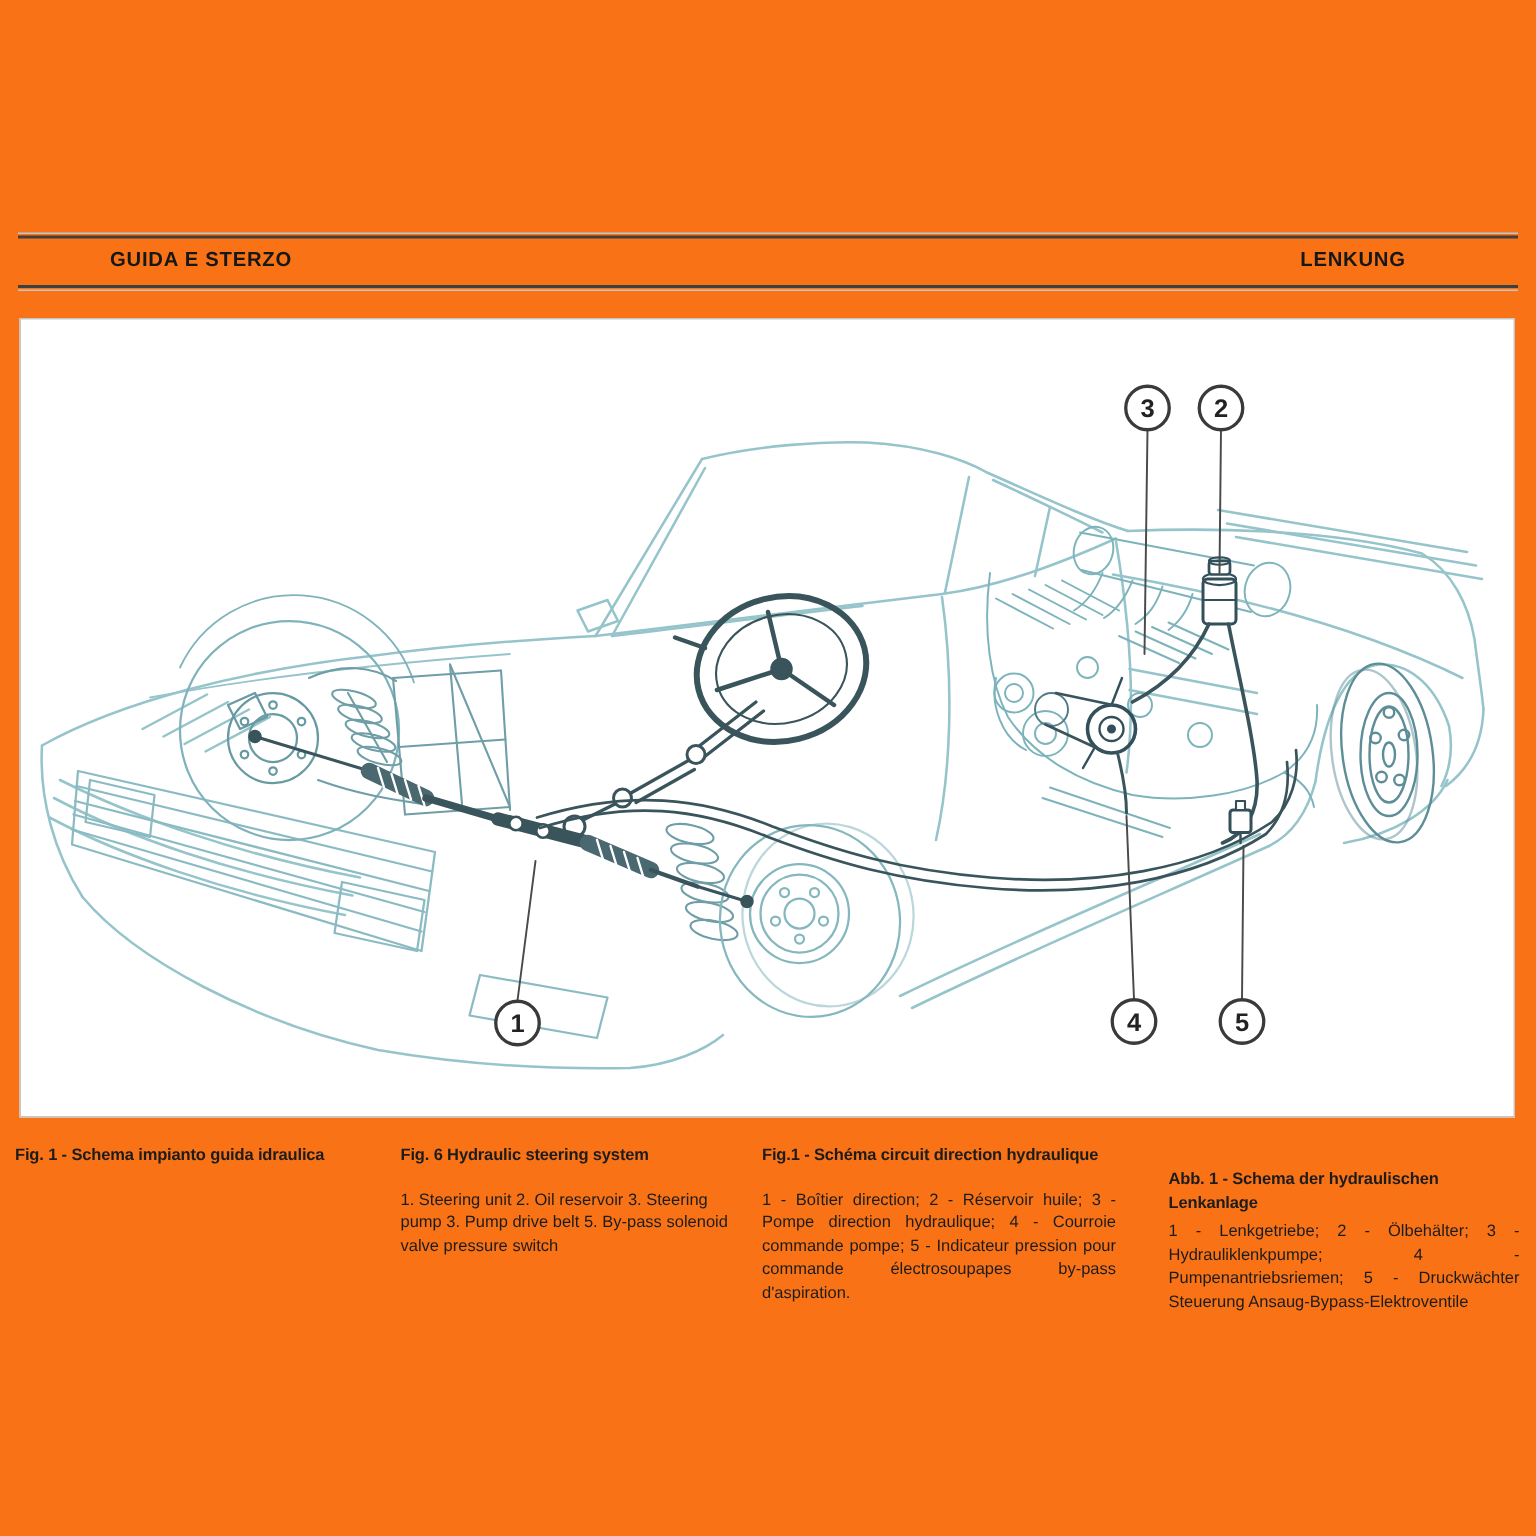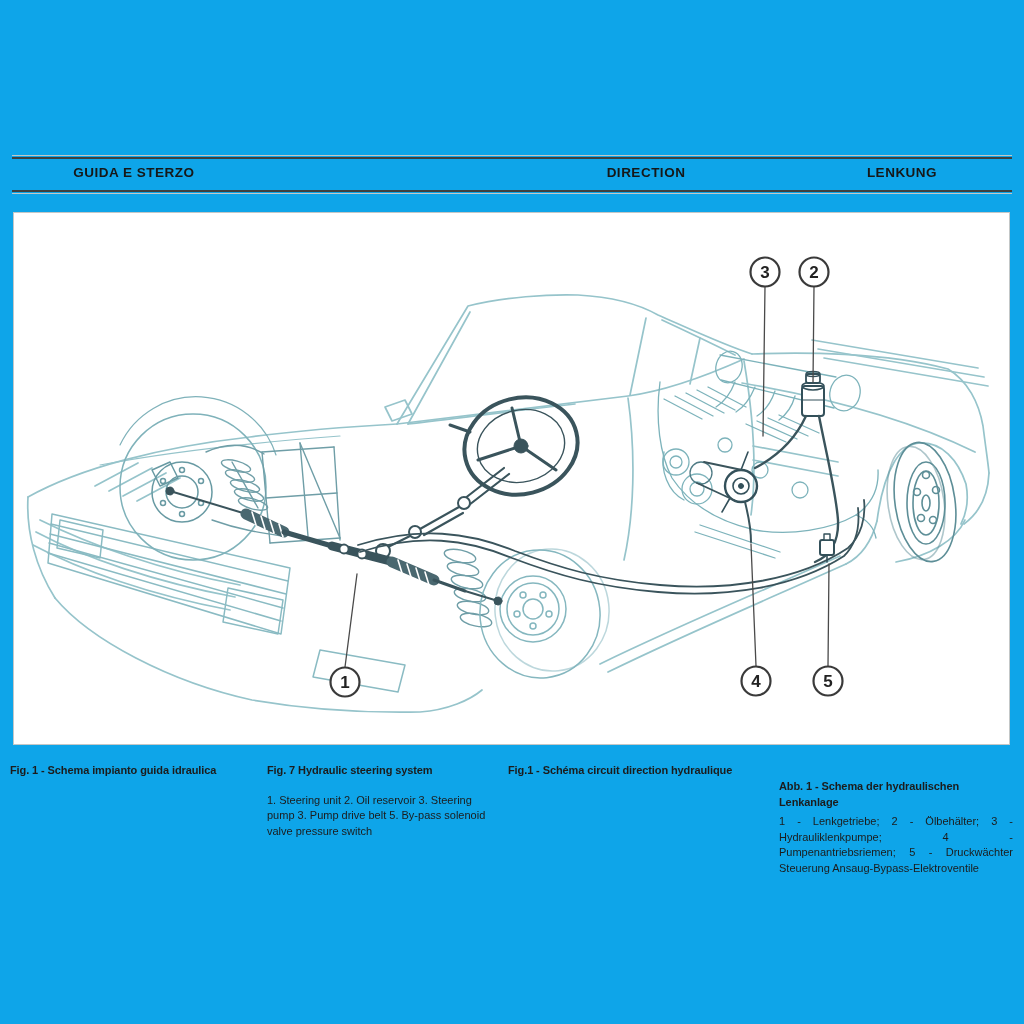--- a/index.html
+++ b/index.html
@@ -1,17 +1,17 @@
 <!DOCTYPE html>
 <html><head>
 <meta charset="utf-8">
 <style>
   html,body{margin:0;padding:0;background:#e8e8e8;}
   .page{
-    position:relative;width:1024px;height:1024px;background:#0ea5e9;
+    position:relative;width:1024px;height:1024px;background:#f97316;
     font-family:"Liberation Sans", sans-serif;color:#1c1c1c;overflow:hidden;
   }
   
   .rule{position:absolute;left:12px;width:1000px;}
   .rule-top-light{top:155px;height:1px;background:#c2c6c6;}
   .rule-top{top:157px;height:2px;background:#3d4040;}
   .rule-bot{top:190px;height:2px;background:#3d4040;}
   .rule-bot-light{top:193px;height:1px;background:#c2c6c6;}
   
   .hdr{position:absolute;top:165px;height:20px;width:256px;
@@ -36,21 +36,20 @@
 <body>
 
 <div class="page">
 
   <div class="rule rule-top-light"></div>
   <div class="rule rule-top"></div>
   <div class="rule rule-bot"></div>
   <div class="rule rule-bot-light"></div>
 
   <div class="hdr c1">GUIDA E STERZO</div>
-  <div class="hdr c3">DIRECTION</div>
   <div class="hdr c4">LENKUNG</div>
 
   <div class="plate">
     <svg width="1024" height="1024" viewBox="0 0 1024 1024">
       <g fill="none" stroke-linecap="round" stroke-linejoin="round">
 
         <g stroke="#96c4cb" stroke-width="1.7">
           <path d="M 28,497 C 80,468 160,447 250,437 C 310,429 360,426 397,424"></path>
           <path d="M 397,424 L 468,306 C 505,297 548,294 578,295 C 615,297 642,306 658,315 C 692,330 726,346 752,354"></path>
           <path d="M 752,354 C 800,352 885,352 948,369 C 968,381 979,403 983,426 C 986,450 988,462 989,473"></path>
@@ -309,24 +308,25 @@
         </g>
 
       </g>
     </svg>
   </div>
 
   <div class="cap c1">
     <p class="cap-title">Fig. 1 - Schema impianto guida idraulica</p>
   </div>
   <div class="cap c2">
-    <p class="cap-title">Fig. 7 Hydraulic steering system</p>
+    <p class="cap-title">Fig. 6 Hydraulic steering system</p>
     <p class="cap-body">1. Steering unit  2. Oil reservoir  3. Steering pump  3. Pump drive belt  5. By-pass solenoid valve pressure switch</p>
   </div>
   <div class="cap c3">
     <p class="cap-title">Fig.1 - Schéma circuit direction hydraulique</p>
+    <p class="cap-body just">1 - Boîtier direction; 2 - Réservoir huile; 3 - Pompe direction hydraulique; 4 - Courroie commande pompe; 5 - Indicateur pression pour commande électrosoupapes by-pass d'aspiration.</p>
   </div>
   <div class="cap c4">
     <p class="cap-title wrap">Abb. 1 - Schema der hydraulischen Lenkanlage</p>
     <p class="cap-body just">1 - Lenkgetriebe; 2 - Ölbehälter; 3 - Hydrauliklenkpumpe; 4 - Pumpenantriebsriemen; 5 - Druckwächter Steuerung Ansaug-Bypass-Elektroventile</p>
   </div>
 
 </div>
 
 </body></html>

